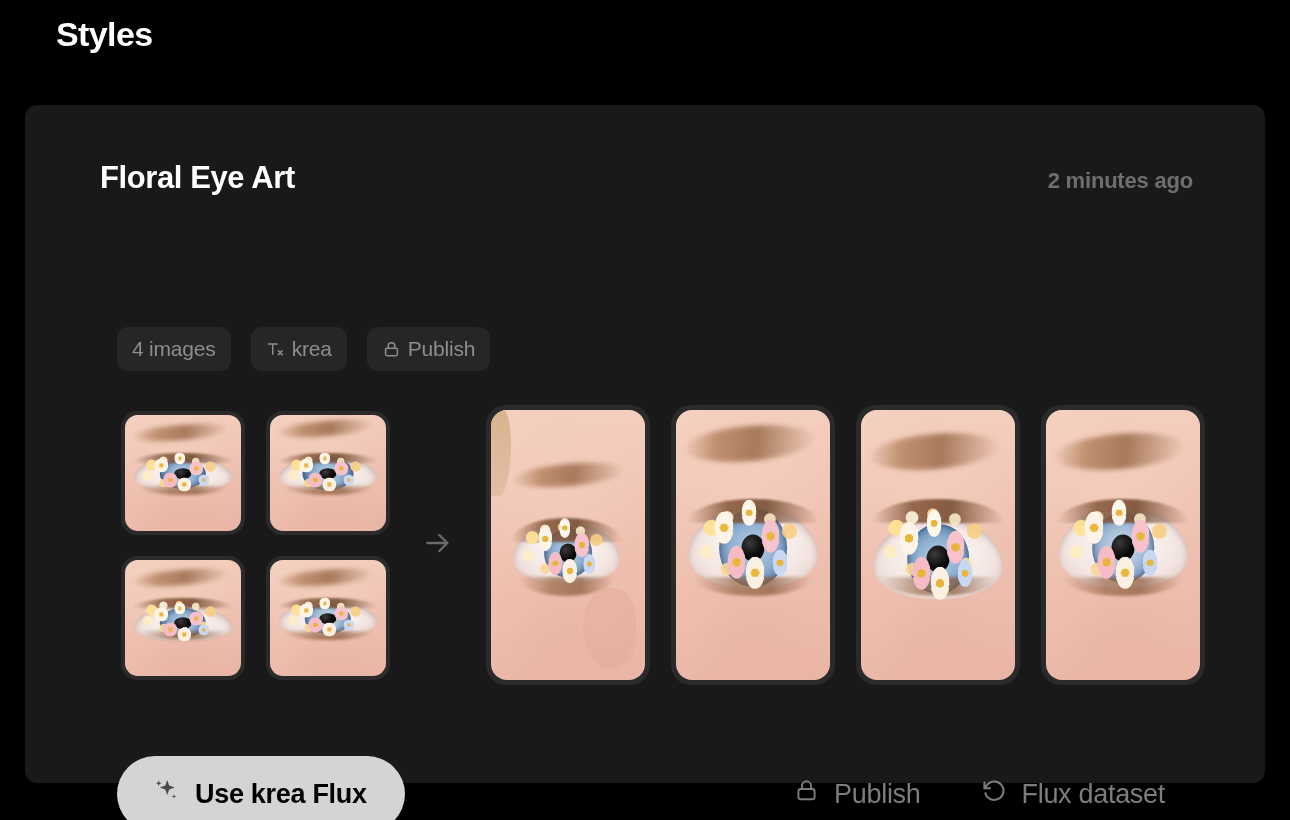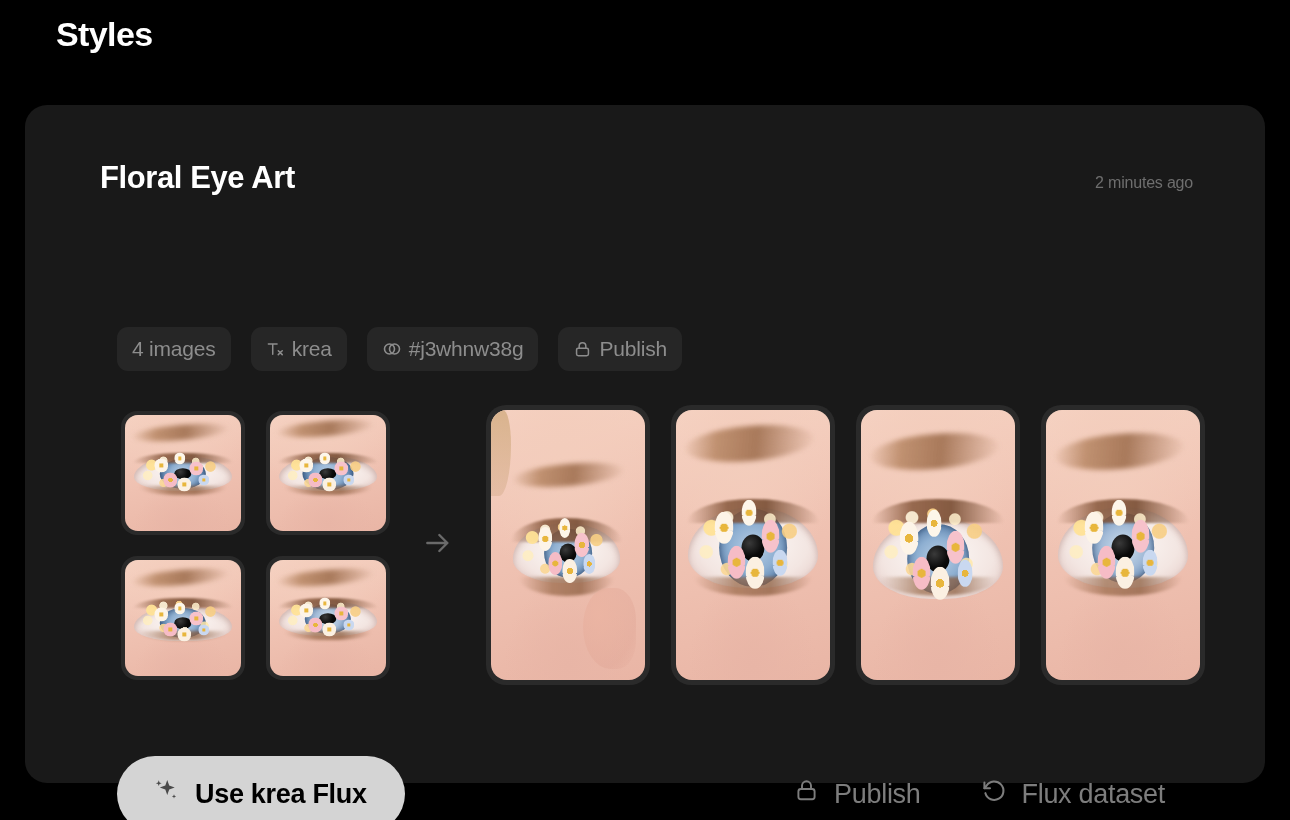--- a/index.html
+++ b/index.html
@@ -18,40 +18,40 @@
     font-weight: 700;
     letter-spacing: -0.6px;
     color: #ffffff;
   }
 
   .card {
     position: absolute;
     left: 25px; top: 105px;
     width: 1240px; height: 678px;
     background: #191919;
-    border-radius: 22px;
+    border-radius: 12px;
   }
 
   .card-header {
     position: absolute;
     left: 75px; top: 55px;
     right: 72px;
     display: flex;
     align-items: baseline;
     justify-content: space-between;
   }
   .style-name {
     font-size: 31px;
     font-weight: 700;
     letter-spacing: -0.4px;
     color: #ffffff;
   }
   .timestamp {
-    font-size: 16px;
-    font-weight: 400;
+    font-size: 22px;
+    font-weight: 700;
     color: #6e6e6e;
     letter-spacing: -0.2px;
   }
 
   .badges {
     position: absolute;
     left: 92px; top: 222px;
     display: flex;
     gap: 20px;
   }
@@ -315,29 +315,20 @@
       <div class="badge">
         <span>
           <svg width="19" height="19" viewBox="0 0 24 24" fill="none" stroke="#8d8d8d" stroke-width="1.9" stroke-linecap="round">
             <path d="M3 5h11M8.5 5v13"></path>
               <path d="M15.5 13.5l5 5M20.5 13.5l-5 5"></path>
           </svg>
         </span>
         <span>krea</span>
       </div>
 
-      <div class="badge">
-        <span>
-          <svg width="20" height="20" viewBox="0 0 24 24" fill="none" stroke="#8d8d8d" stroke-width="1.9">
-            <circle cx="9" cy="12" r="6"></circle>
-              <circle cx="15" cy="12" r="6"></circle>
-          </svg>
-        </span>
-        <span>#j3whnw38g</span>
-      </div>
 
       <div class="badge">
         <span>
           <svg width="19" height="19" viewBox="0 0 24 24" fill="none" stroke="#8d8d8d" stroke-width="1.9" stroke-linecap="round" stroke-linejoin="round">
             <rect x="4.5" y="10.5" width="15" height="9.5" rx="2.2"></rect>
             <path d="M7.8 10.5V7.6a4.2 4.2 0 0 1 8.4 0v2.9"></path>
           </svg>
         </span>
         <span>Publish</span>
       </div>

